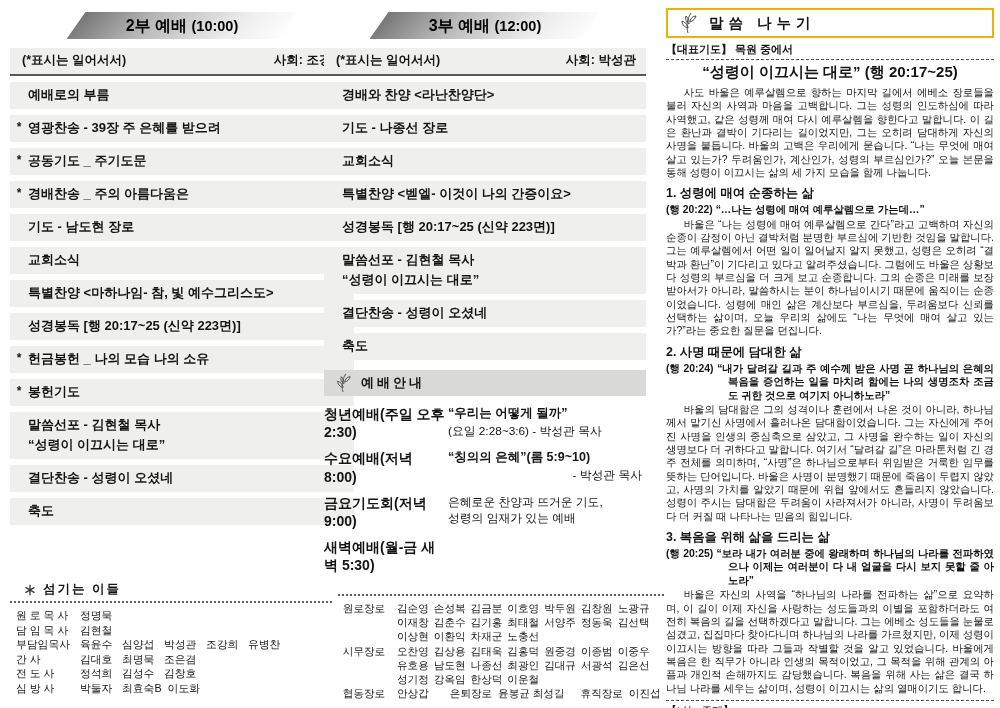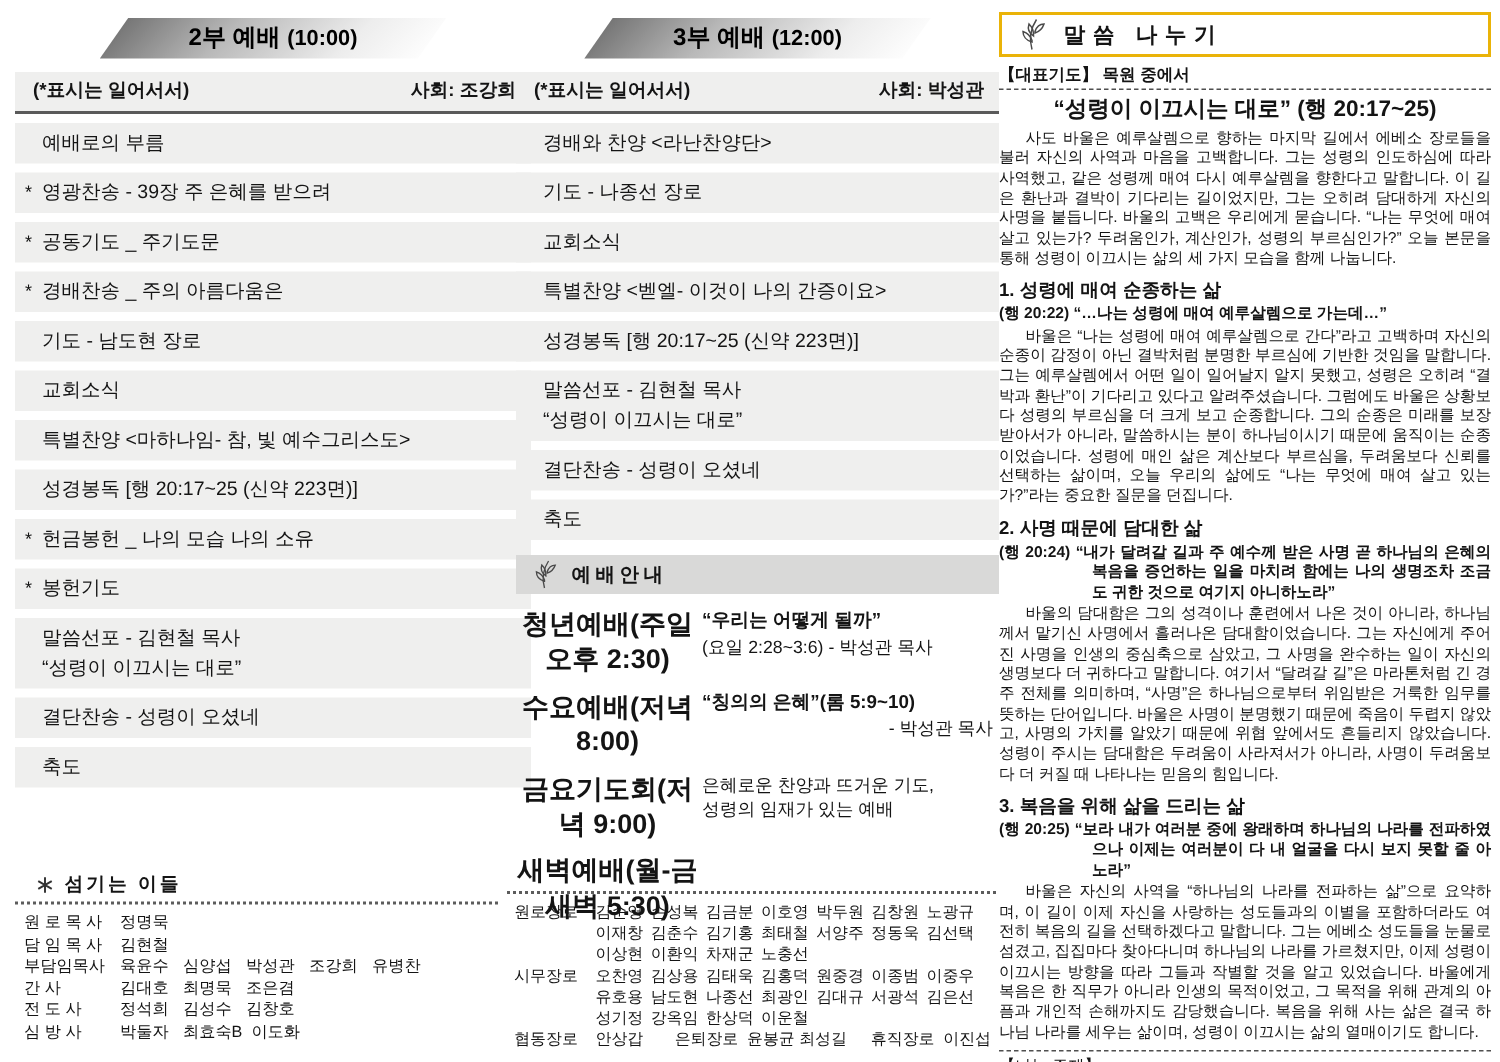--- a/index.html
+++ b/index.html
@@ -3,57 +3,57 @@
 <meta charset="utf-8">
 <style>
   html,body{margin:0;padding:0;}
   body{
     width:1000px;height:708px;position:relative;background:#ffffff;
     font-family:"Liberation Sans","DejaVu Sans",sans-serif;color:#141414;
     overflow:hidden;
   }
   .col{position:absolute;top:0;}
   #col-left{left:10px;width:344px;}
-  #col-mid{left:344px;width:322px;}
+  #col-mid{left:324px;width:322px;}
   #col-right{left:666px;width:328px;top:8px;}
 
   
   .svc-header{width:212px;height:27px;margin:12px auto 9px auto;position:relative;}
   .svc-header .shape{position:absolute;left:0;top:0;right:0;bottom:0;
     transform:skewX(-35deg);
     background:linear-gradient(105deg,#767676 0%,#b9b9b9 35%,#ededed 75%,#fdfdfd 100%);}
   .svc-header .label{position:relative;z-index:1;text-align:center;font-weight:bold;
     font-size:16px;line-height:27px;color:#000;}
   .svc-header .label .tm{font-size:14.5px;}
 
   .note-row{background:#efefee;display:flex;justify-content:space-between;
     padding:4px 10px 5px 12px;font-weight:bold;font-size:12.5px;
     border-bottom:2px solid #5a5a5a;margin-bottom:6px;gap:24px;}
   .svc-row{background:#efefee;padding:5px 6px 6px 0;margin-bottom:6px;
-    font-weight:normal;font-size:13px;display:flex;align-items:flex-end;}
+    font-weight:bold;font-size:13px;display:flex;align-items:flex-start;}
   .svc-row .star{width:18px;flex:none;text-align:center;font-size:12px;line-height:15px;}
   .svc-row .txt{flex:1;line-height:16px;}
   .svc-row .txt2{margin-top:4px;}
 
   
   #servants{position:absolute;top:581px;left:10px;width:322px;}
   .blk-title{display:flex;align-items:center;gap:7px;font-weight:bold;
     font-size:12.5px;letter-spacing:2px;padding-left:14px;margin-bottom:3px;}
   .dotline{border-top:2px dotted #5c5c5c;margin:2px 0 5px 0;}
   .sv-row{font-size:10.8px;line-height:14.5px;white-space:nowrap;padding-left:6px;}
   .sv-role{display:inline-block;width:64px;}
   .snm{display:inline-block;min-width:36px;margin-right:6px;}
 
   
   .info-header{background:#d9d9d8;display:flex;align-items:center;gap:9px;
     padding:3px 0 3px 10px;font-weight:bold;font-size:13px;letter-spacing:3px;
     margin:10px 0 9px 0;}
   .info-row{display:flex;margin-bottom:8px;}
-  .info-left{width:122px;flex:none;text-align:center;font-weight:bold;
-    font-size:18px;line-height:1.3;}
+  .info-left{width:122px;flex:none;font-weight:bold;
+    font-size:14px;line-height:1.3;}
   .info-right{flex:1;font-size:11.8px;line-height:1.4;padding-left:2px;}
   .info-right .q{font-weight:bold;font-size:12.5px;}
   .info-right .r{text-align:right;padding-right:4px;}
 
   
   #elders{position:absolute;top:592px;left:338px;width:326px;}
   .el-row{font-size:10.6px;line-height:14.2px;white-space:nowrap;}
   .el-role{display:inline-block;width:52px;text-align:center;margin-right:7px;}
   .enm{display:inline-block;min-width:31px;margin-right:5px;text-align:center;}
   .el-last .gap{display:inline-block;width:16px;}

